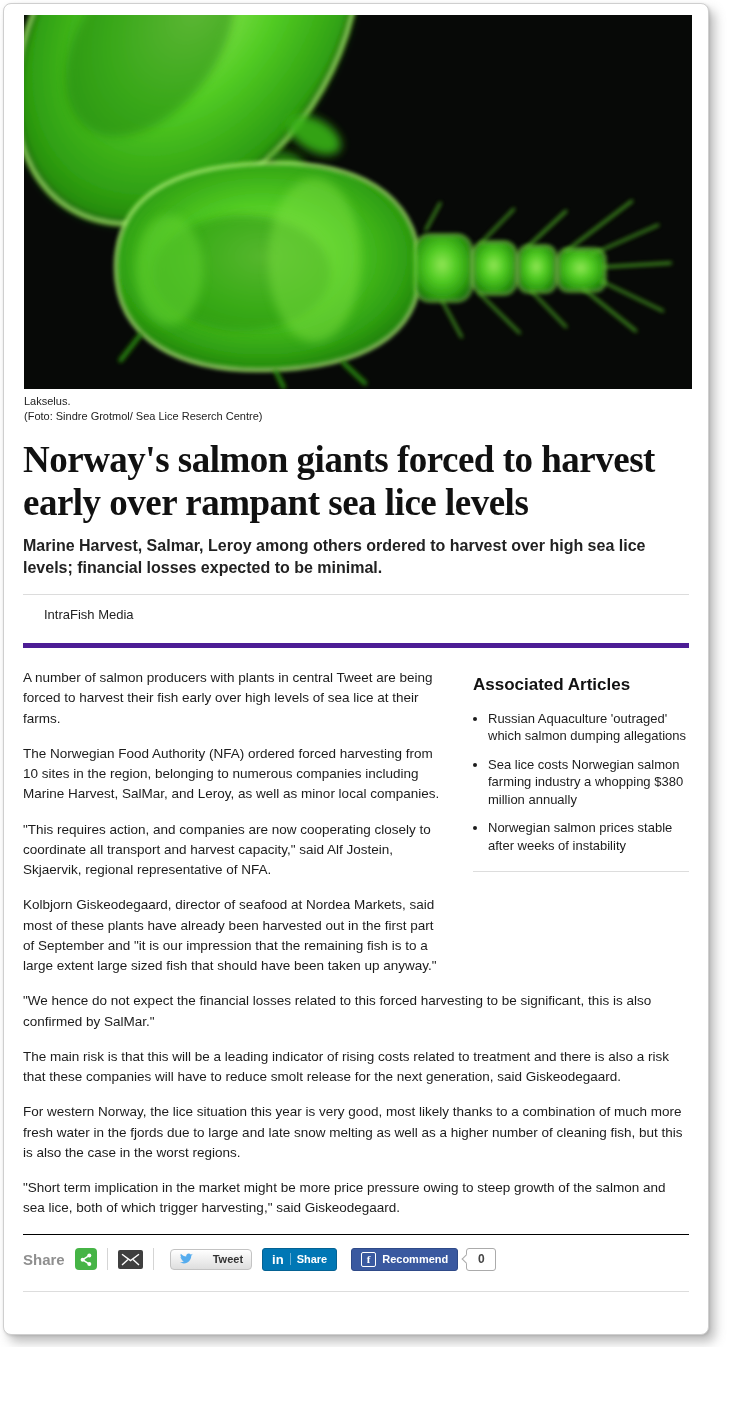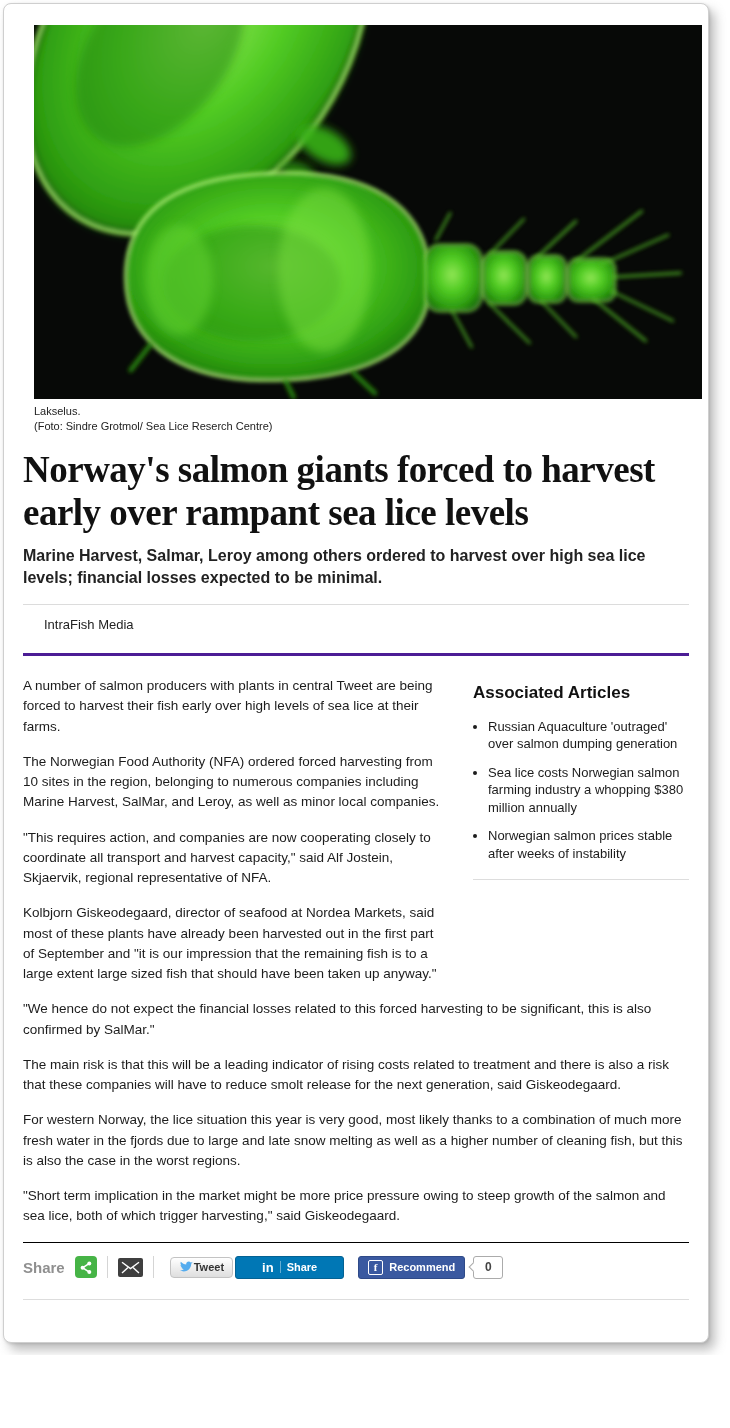--- a/index.html
+++ b/index.html
@@ -36,21 +36,21 @@
     font-size:37px; line-height:1.18; font-weight:700;
     color:#111; margin:14px 0 10px 0; letter-spacing:-0.5px;
   }
   .standfirst{
     font-size:16px; line-height:1.35; font-weight:700; color:#222;
     margin:0 0 16px 0;
   }
   
   .byline{
     border-top:1px solid #dcdcdc;
-    border-bottom:3px solid #4c1d95;
+    border-bottom:5px solid #4c1d95;
     padding:12px 0 13px 21px;
     margin-bottom:20px;
   }
   .byline .source{font-size:13px; color:#222; margin-bottom:8px;}
   .byline .meta{font-size:12px; color:#8a8a8a;}
   .byline .meta span{margin-right:26px;}
   
   .article-body{font-size:13.5px; line-height:1.5; color:#1c1c1c;}
   .article-body p{margin:0 0 15px 0;}
   aside.assoc{
@@ -73,29 +73,29 @@
   .sharethis{
     width:22px; height:22px; border-radius:4px;
     background:var(--share_green,#46b446);
   }
   .vsep{width:1px; height:22px; background:#d5d5d5; margin:0 10px;}
   .mail{
     width:25px; height:19px; border-radius:2px;
     background:#3f3f3f;
   }
   .btn-tweet{
-    display:inline-flex; align-items:center; gap:1px;
+    display:inline-flex; align-items:center; gap:20px;
     height:21px; padding:0 8px; margin-left:6px;
     background:linear-gradient(#ffffff,#dedede);
     border:1px solid #c3c3c3; border-radius:4px;
     font-size:11px; font-weight:700; color:#333; cursor:pointer;
   }
   .btn-li{
     display:inline-flex; align-items:center; gap:6px;
-    height:23px; padding:0 26px; margin-left:2px;
+    height:23px; padding:0 9px; margin-left:10px;
     background:var(--linkedin_blue,#0077b5);
     border:1px solid #046293; border-radius:3px;
     color:#fff; cursor:pointer;
   }
   .btn-li .in-logo{font-size:13px; font-weight:800; line-height:1;}
   .btn-li .li-sep{width:1px; height:12px; background:rgba(255,255,255,.4);}
   .btn-li .li-label{font-size:11px; font-weight:700;}
   .btn-fb{
     display:inline-flex; align-items:center; gap:6px;
     height:23px; padding:0 9px; margin-left:14px;
@@ -123,21 +123,21 @@
     transform:translateY(-50%) rotate(45deg);
   }
   .bottom-rule{border-top:1px solid #ddd; margin-top:6px;}
   .bottom-spacer{height:42px;}
 </style>
 </head>
 <body>
 
 <div class="page">
 
-  <figure style="margin:11px">
+  <figure style="margin:1px">
     <div class="hero">
 
       <svg viewBox="0 0 690 374" preserveAspectRatio="none">
         <defs>
           <radialGradient id="gLouse" cx="48%" cy="45%" r="62%">
             <stop offset="0%" stop-color="#90e655"></stop>
             <stop offset="40%" stop-color="#52cc24"></stop>
             <stop offset="78%" stop-color="#2e9e11"></stop>
             <stop offset="100%" stop-color="#186c07"></stop>
           </radialGradient>
@@ -210,21 +210,21 @@
 
   <div class="byline">
     <div class="source">IntraFish Media</div>
   </div>
 
   <div class="article-body">
 
     <aside class="assoc">
       <h3>Associated Articles</h3>
       <ul>
-        <li>Russian Aquaculture 'outraged' over salmon dumping generation</li>
+        <li>Russian Aquaculture 'outraged' which salmon dumping allegations</li>
         <li>Sea lice costs Norwegian salmon farming industry a whopping $380 million annually</li>
         <li>Norwegian salmon prices stable after weeks of instability</li>
       </ul>
       <div class="assoc-rule"></div>
     </aside>
 
     <p>A number of salmon producers with plants in central Tweet are being forced to harvest their fish early over high levels of sea lice at their farms.</p>
     <p>The Norwegian Food Authority (NFA) ordered forced harvesting from 10 sites in the region, belonging to numerous companies including Marine Harvest, SalMar, and Leroy, as well as minor local companies.</p>
     <p>"This requires action, and companies are now cooperating closely to coordinate all transport and harvest capacity," said Alf Jostein, Skjaervik, regional representative of NFA.</p>
     <p>Kolbjorn Giskeodegaard, director of seafood at Nordea Markets, said most of these plants have already been harvested out in the first part of September and "it is our impression that the remaining fish is to a large extent large sized fish that should have been taken up anyway."</p>

